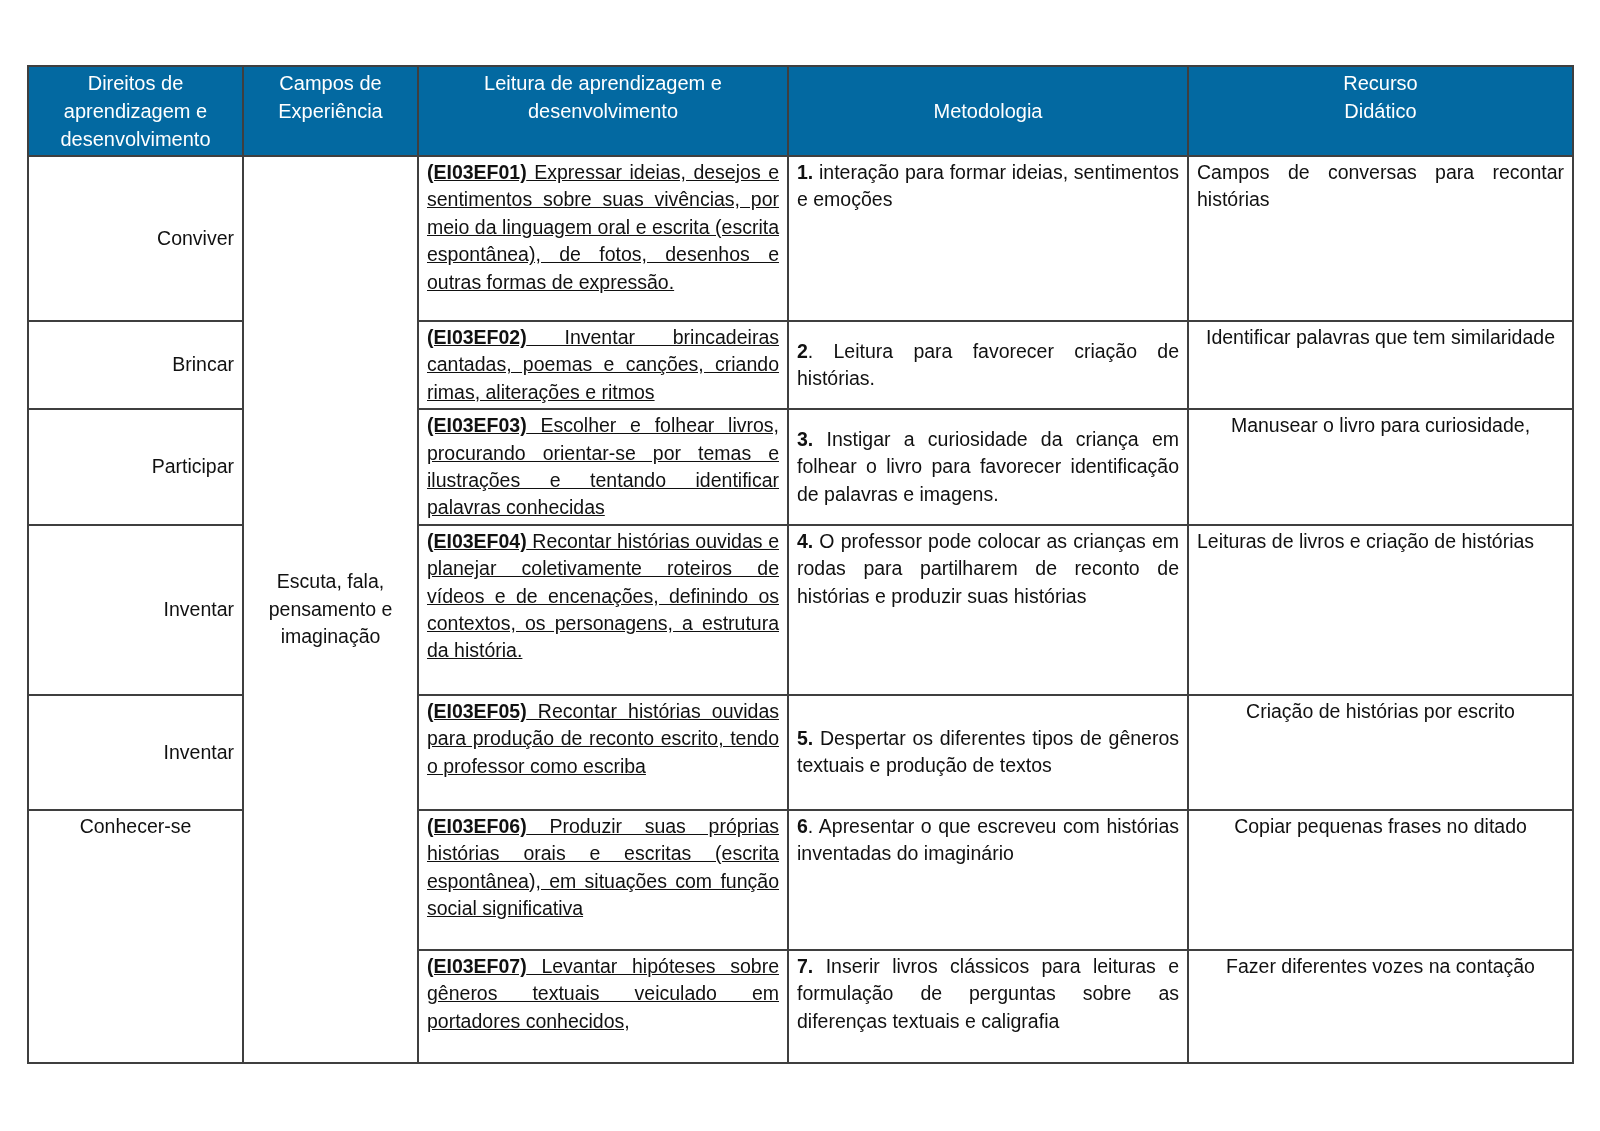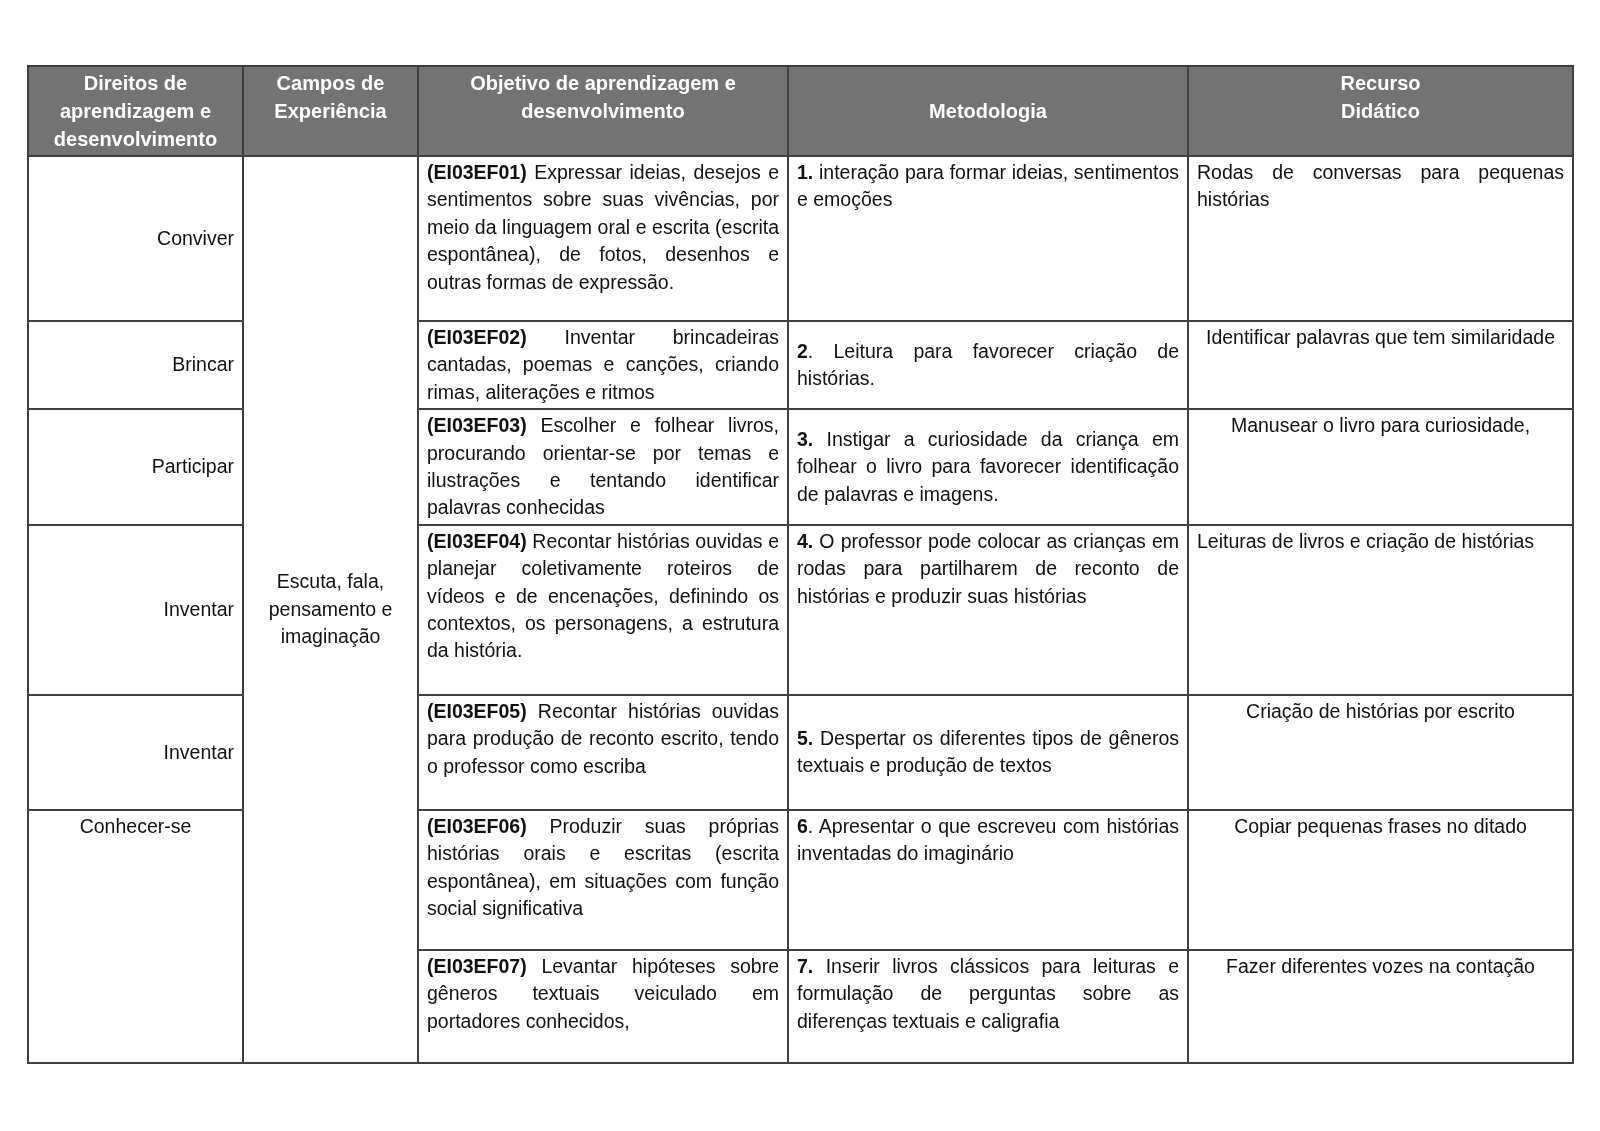--- a/index.html
+++ b/index.html
@@ -1,28 +1,28 @@
 <!DOCTYPE html>
 <html lang="pt"><head>
 <meta charset="utf-8">
 <style>
   html,body{margin:0;padding:0;background:#fff;}
   .page{position:relative;width:1600px;height:1131px;background:#ffffff;overflow:hidden;
         font-family:"Liberation Sans","DejaVu Sans",sans-serif;color:#111;}
   table.bncc{position:absolute;left:27px;top:65px;width:1545px;border-collapse:collapse;table-layout:fixed;}
   table.bncc td,table.bncc th{border:2px solid #3f3f3f;padding:2px 8px;overflow:hidden;}
-  thead th{background:#737373;color:#fff;font-weight:bold;font-size:20px;line-height:28px;text-align:center;padding:3px 6px;}
+  thead th{background:#0369a1;color:#fff;font-weight:normal;font-size:20px;line-height:28px;text-align:center;padding:3px 6px;}
   th.va-top{vertical-align:top;}
   th.va-mid{vertical-align:middle;}
   th.prewrap{white-space:pre-line;}
   td{font-size:19.5px;line-height:27.4px;}
   td.c-dir{text-align:right;vertical-align:middle;}
   td.c-conhecer{text-align:center;vertical-align:top;padding-top:24px;margin-left:7px;}
   td.c-campos{text-align:center;vertical-align:middle;padding-bottom:88px;margin-left:18px;}
-  td.c-obj{text-align:justify;vertical-align:top;padding:1px 10px 1px 8px;}
+  td.c-obj{text-align:justify;vertical-align:top;padding:1px 10px 1px 8px;text-decoration:underline;}
   td.c-met{text-align:justify;padding:1px 10px 1px 8px;border-radius:21px;}
   td.c-rec{text-align:center;vertical-align:top;padding:1px 10px 1px 8px;}
   td.just{text-align:justify;}
   .va-top{vertical-align:top;}
   .va-mid{vertical-align:middle;}
   b.code{font-weight:bold;}
 </style>
 </head>
 <body>
 
@@ -32,33 +32,33 @@
       <col style="width:215px">
       <col style="width:175px">
       <col style="width:370px">
       <col style="width:400px">
       <col style="width:385px">
     </colgroup>
     <thead>
       <tr style="height:85px;">
         <th class="va-mid">Direitos de aprendizagem e desenvolvimento</th>
         <th class="va-top">Campos de Experiência</th>
-        <th class="va-top">Objetivo de aprendizagem e desenvolvimento</th>
+        <th class="va-top">Leitura de aprendizagem e desenvolvimento</th>
         <th class="va-mid">Metodologia</th>
         <th class="va-top prewrap">Recurso
 Didático</th>
       </tr>
     </thead>
     <tbody>
       <tr style="height:165px;">
         <td class="c-dir">Conviver</td>
         <td class="c-campos" rowspan="7">Escuta, fala, pensamento e imaginação</td>
         <td class="c-obj"><b class="code">(EI03EF01)</b><span> Expressar ideias, desejos e sentimentos sobre suas vivências, por meio da linguagem oral e escrita (escrita espontânea), de fotos, desenhos e outras formas de expressão.</span></td>
         <td class="c-met va-top"><b class="code">1.</b><span> interação para formar ideias, sentimentos e emoções</span></td>
-        <td class="c-rec just">Rodas de conversas para pequenas histórias</td>
+        <td class="c-rec just">Campos de conversas para recontar histórias</td>
       </tr>
       <tr style="height:85px;">
         <td class="c-dir">Brincar</td>
         <td class="c-obj"><b class="code">(EI03EF02)</b><span> Inventar brincadeiras cantadas, poemas e canções, criando rimas, aliterações e ritmos</span></td>
         <td class="c-met va-mid"><b class="code">2</b><span>. Leitura para favorecer criação de histórias.</span></td>
         <td class="c-rec">Identificar palavras que tem similaridade</td>
       </tr>
       <tr style="height:115px;">
         <td class="c-dir">Participar</td>
         <td class="c-obj"><b class="code">(EI03EF03)</b><span> Escolher e folhear livros, procurando orientar-se por temas e ilustrações e tentando identificar palavras conhecidas</span></td>

